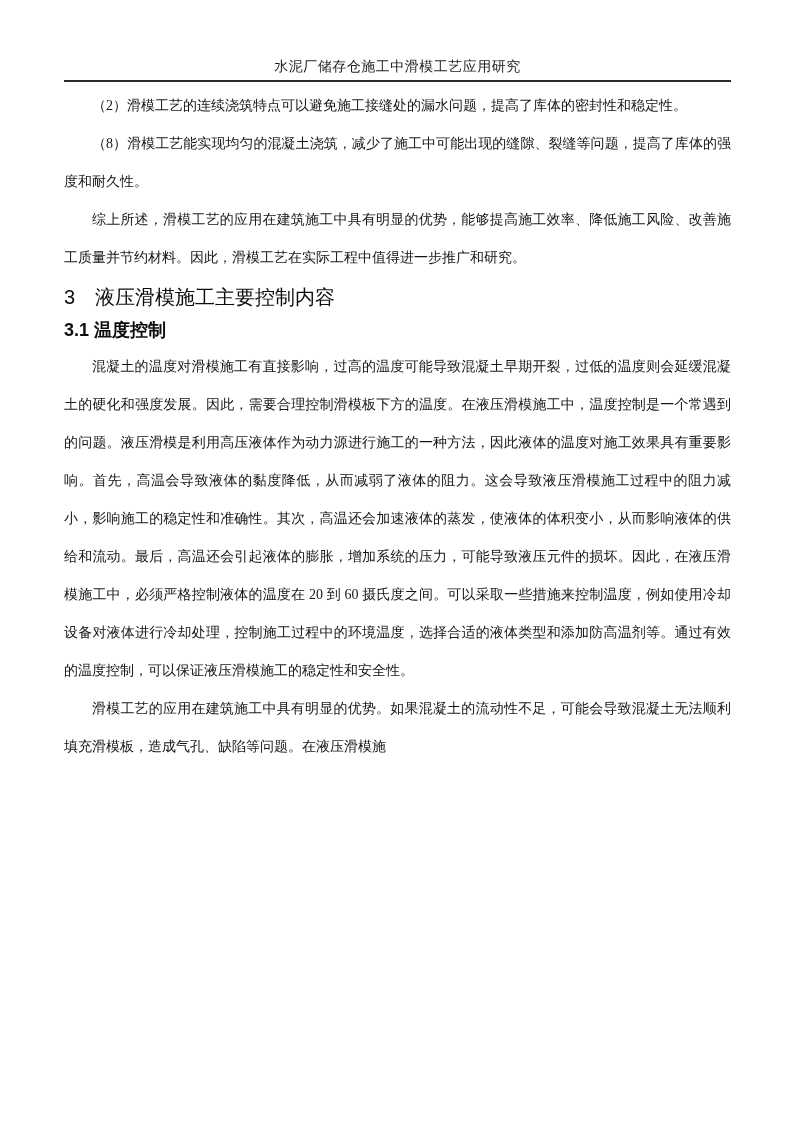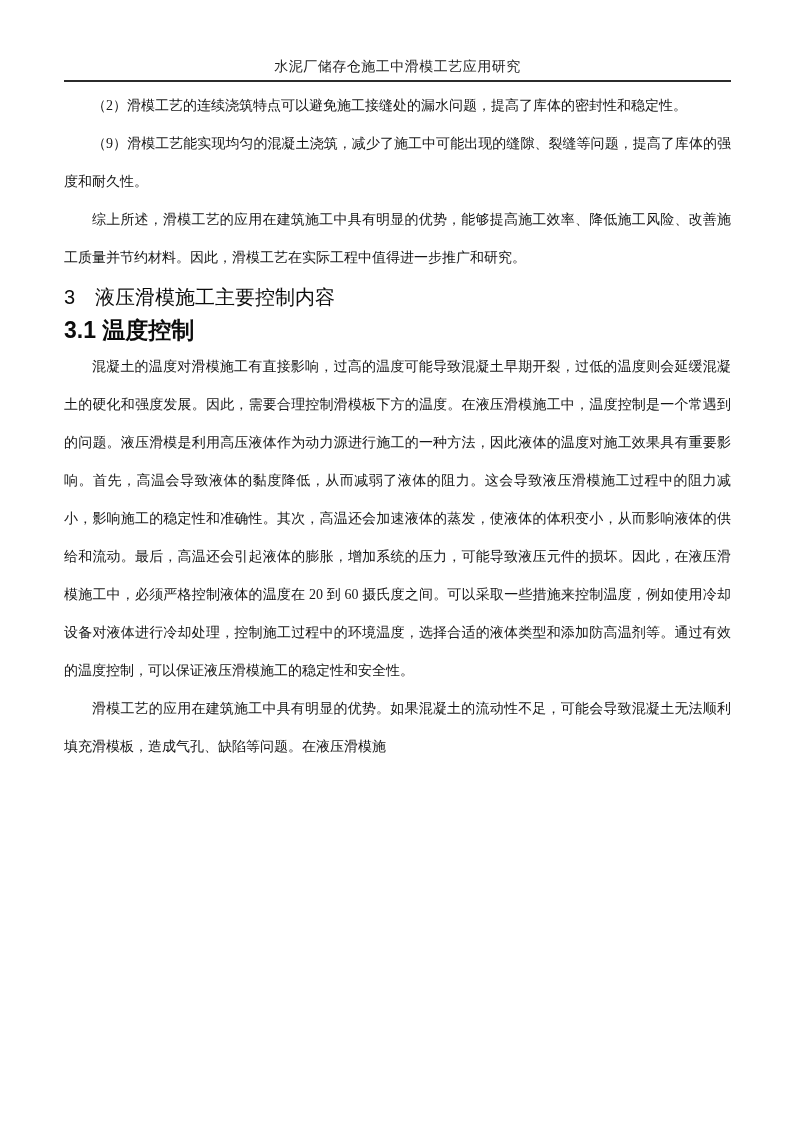--- a/index.html
+++ b/index.html
@@ -52,21 +52,21 @@
     margin: 5px 0 1px 0;
     font-family: "Liberation Sans", "DejaVu Sans", sans-serif;
     font-size: 20px;
     line-height: 31px;
     font-weight: normal;
     color: #0d0d0d;
   }
   h3.subsection-heading {
     margin: 3px 0 3px 0;
     font-family: "Liberation Sans", "DejaVu Sans", sans-serif;
-    font-size: 23px;
+    font-size: 18px;
     line-height: 29px;
     font-weight: bold;
     color: #0d0d0d;
   }
   
   .page-footer {
     position: absolute;
     left: 64px;
     width: 667px;
     top: 1048px;
@@ -100,21 +100,21 @@
   <div class="content-col">
 
     <div class="running-head">水泥厂储存仓施工中滑模工艺应用研究</div>
 
     <div class="header-rule"></div>
 
     <div class="article">
 
       <p class="body-para">（2）滑模工艺的连续浇筑特点可以避免施工接缝处的漏水问题，提高了库体的密封性和稳定性。</p>
 
-      <p class="body-para">（9）滑模工艺能实现均匀的混凝土浇筑，减少了施工中可能出现的缝隙、裂缝等问题，提高了库体的强度和耐久性。</p>
+      <p class="body-para">（8）滑模工艺能实现均匀的混凝土浇筑，减少了施工中可能出现的缝隙、裂缝等问题，提高了库体的强度和耐久性。</p>
 
 
       <p class="body-para">综上所述，滑模工艺的应用在建筑施工中具有明显的优势，能够提高施工效率、降低施工风险、改善施工质量并节约材料。因此，滑模工艺在实际工程中值得进一步推广和研究。</p>
 
       <h2 class="section-heading">3　液压滑模施工主要控制内容</h2>
 
       <h3 class="subsection-heading">3.1 温度控制</h3>
 
       <p class="body-para">混凝土的温度对滑模施工有直接影响，过高的温度可能导致混凝土早期开裂，过低的温度则会延缓混凝土的硬化和强度发展。因此，需要合理控制滑模板下方的温度。在液压滑模施工中，温度控制是一个常遇到的问题。液压滑模是利用高压液体作为动力源进行施工的一种方法，因此液体的温度对施工效果具有重要影响。首先，高温会导致液体的黏度降低，从而减弱了液体的阻力。这会导致液压滑模施工过程中的阻力减小，影响施工的稳定性和准确性。其次，高温还会加速液体的蒸发，使液体的体积变小，从而影响液体的供给和流动。最后，高温还会引起液体的膨胀，增加系统的压力，可能导致液压元件的损坏。因此，在液压滑模施工中，必须严格控制液体的温度在 20 到 60 摄氏度之间。可以采取一些措施来控制温度，例如使用冷却设备对液体进行冷却处理，控制施工过程中的环境温度，选择合适的液体类型和添加防高温剂等。通过有效的温度控制，可以保证液压滑模施工的稳定性和安全性。</p>
 

